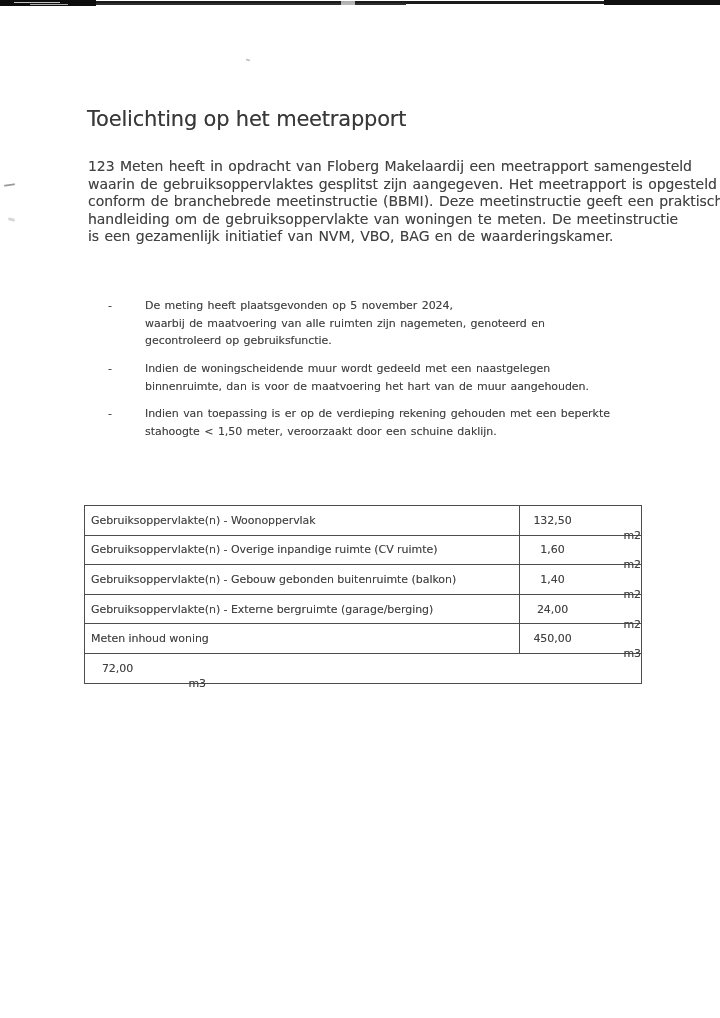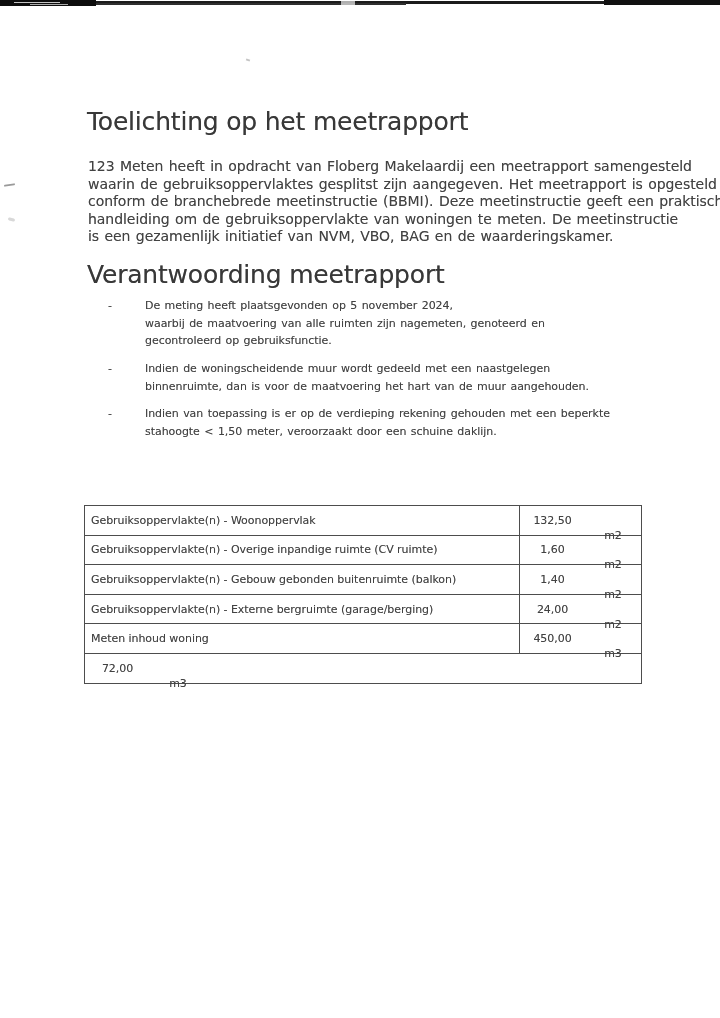--- a/index.html
+++ b/index.html
@@ -25,21 +25,21 @@
   .bar-gap    { position:absolute; top:0;    left:341px; width:14px;  height:6px; background:#ffffff; opacity:.65; }
   .bar-streak1{ position:absolute; top:2px;  left:14px;  width:46px;  height:1px; background:#f2f2f2; opacity:.8; }
   .bar-streak2{ position:absolute; top:4px;  left:30px;  width:38px;  height:1px; background:#eeeeee; opacity:.7; }
   .edge-dash  { position:absolute; top:184px; left:4px;  width:11px;  height:2px; background:#9a9a9a; transform:rotate(-8deg); border-radius:1px; }
   .edge-smudge{ position:absolute; top:218px; left:8px;  width:7px;   height:3px; background:#d8d8d8; transform:rotate(15deg); border-radius:2px; }
   .speck      { position:absolute; top:59px;  left:246px; width:4px;  height:2px; background:#c4c4c4; transform:rotate(20deg); }
 
   
   .h-title {
     position: absolute;
-    font-size: 25px;
+    font-size: 21px;
     font-weight: 400;
     letter-spacing: -0.2px;
     color: #383838;
     text-shadow: 0 0 0.5px rgba(56,56,56,0.55);
     white-space: pre;
   }
   .h1 { left: 87px; top: 107px; }
   .h2 { left: 87px; top: 260px; }
 
   .bodytext {
@@ -108,21 +108,21 @@
     display: flex;
     align-items: center;
   }
   .tcell-value .num {
     flex: 1;
     text-align: center;
   }
   .tcell-value .unit {
     flex: 0 0 56px;
     box-sizing: border-box;
-    text-align: center;
+    text-align: right;
     margin-top: 30px;
   }
 </style>
 </head>
 <body>
 
 <div class="page">
 
   <div>
     <div class="bar-main"></div>
@@ -137,21 +137,20 @@
   <div class="edge-smudge"></div>
   <div class="speck"></div>
 
   <div class="h-title h1">Toelichting op het meetrapport</div>
   <div class="bodytext para">123 Meten heeft in opdracht van Floberg Makelaardij een meetrapport samengesteld
 waarin de gebruiksoppervlaktes gesplitst zijn aangegeven. Het meetrapport is opgesteld
 conform de branchebrede meetinstructie (BBMI). Deze meetinstructie geeft een praktische
 handleiding om de gebruiksoppervlakte van woningen te meten. De meetinstructie
 is een gezamenlijk initiatief van NVM, VBO, BAG en de waarderingskamer.</div>
 
-  <div class="h-title h2">Verantwoording meetrapport</div>
 
   <div class="bullet bullet1">
     <span class="dash">-</span>
     <span class="btext">De meting heeft plaatsgevonden op 5 november 2024,
 waarbij de maatvoering van alle ruimten zijn nagemeten, genoteerd en
 gecontroleerd op gebruiksfunctie.</span>
   </div>
   <div class="bullet bullet2">
     <span class="dash">-</span>
     <span class="btext">Indien de woningscheidende muur wordt gedeeld met een naastgelegen

